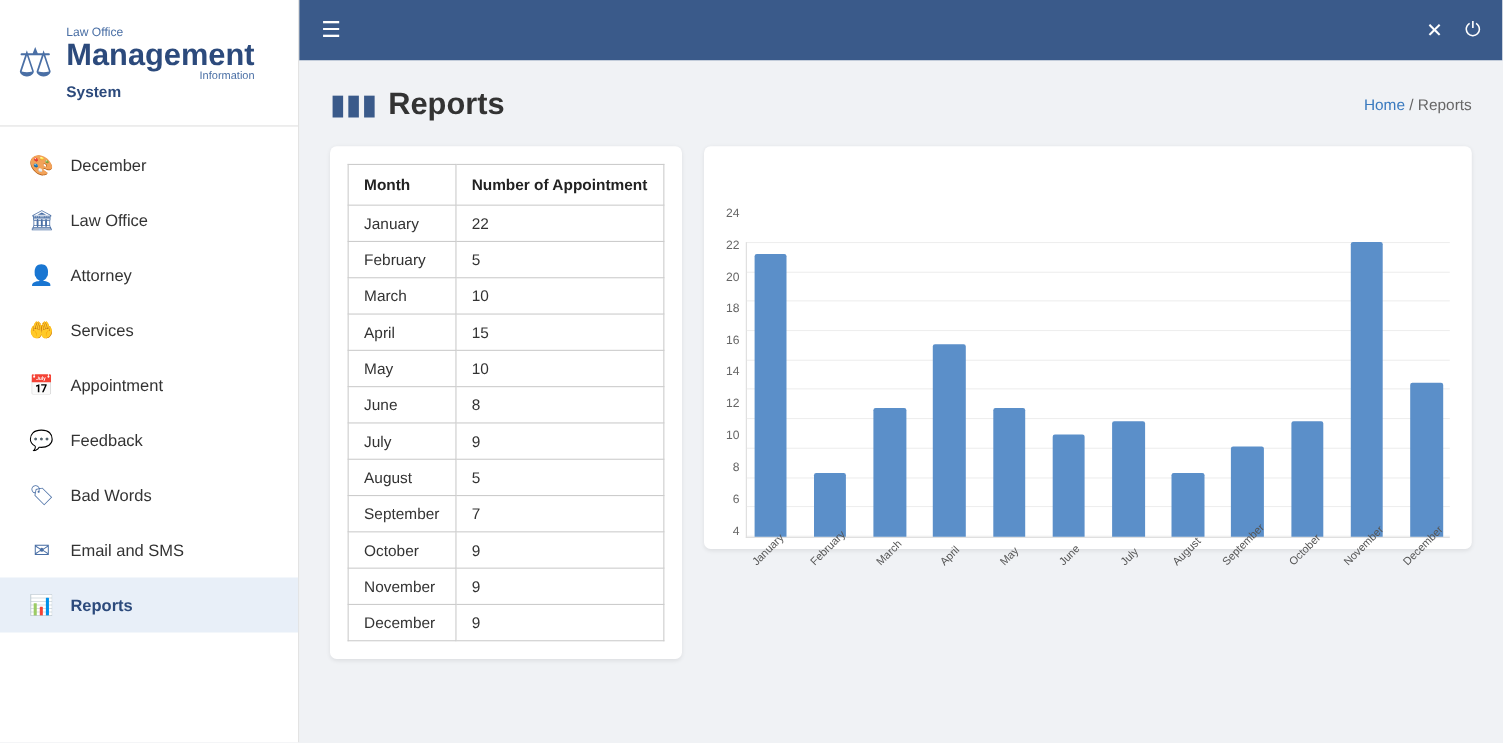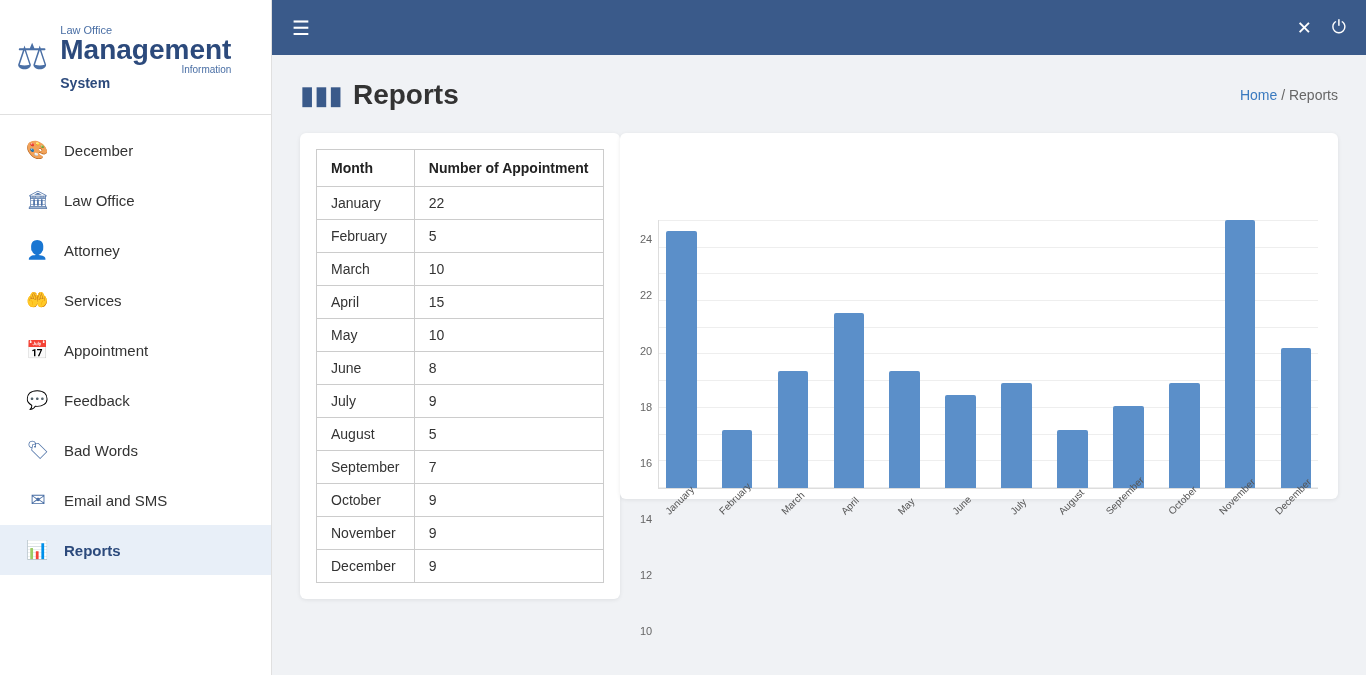--- a/index.html
+++ b/index.html
@@ -123,20 +123,21 @@
       text-align: center;
     }
     .breadcrumb a {
       color: #3a7abf;
       text-decoration: none;
     }
 
     
     .reports-grid {
       display: flex;
+      gap: 20px;
       align-items: flex-start;
     }
 
     
     .table-card {
       background: #fff;
       border-radius: 6px;
       box-shadow: 0 1px 4px rgba(0,0,0,0.08);
       padding: 16px;
       min-width: 320px;
@@ -180,21 +181,20 @@
       flex-direction: column;
       justify-content: space-between;
       height: 300px;
       margin-right: 6px;
       text-align: right;
     }
     .chart-y-label {
       font-size: 11px;
       color: #666;
       line-height: 1;
-      margin-top: 45px;
     }
     .chart-main {
       flex: 1;
       display: flex;
       flex-direction: column;
     }
     .chart-bars-area {
       flex: 1;
       display: flex;
       align-items: flex-end;

